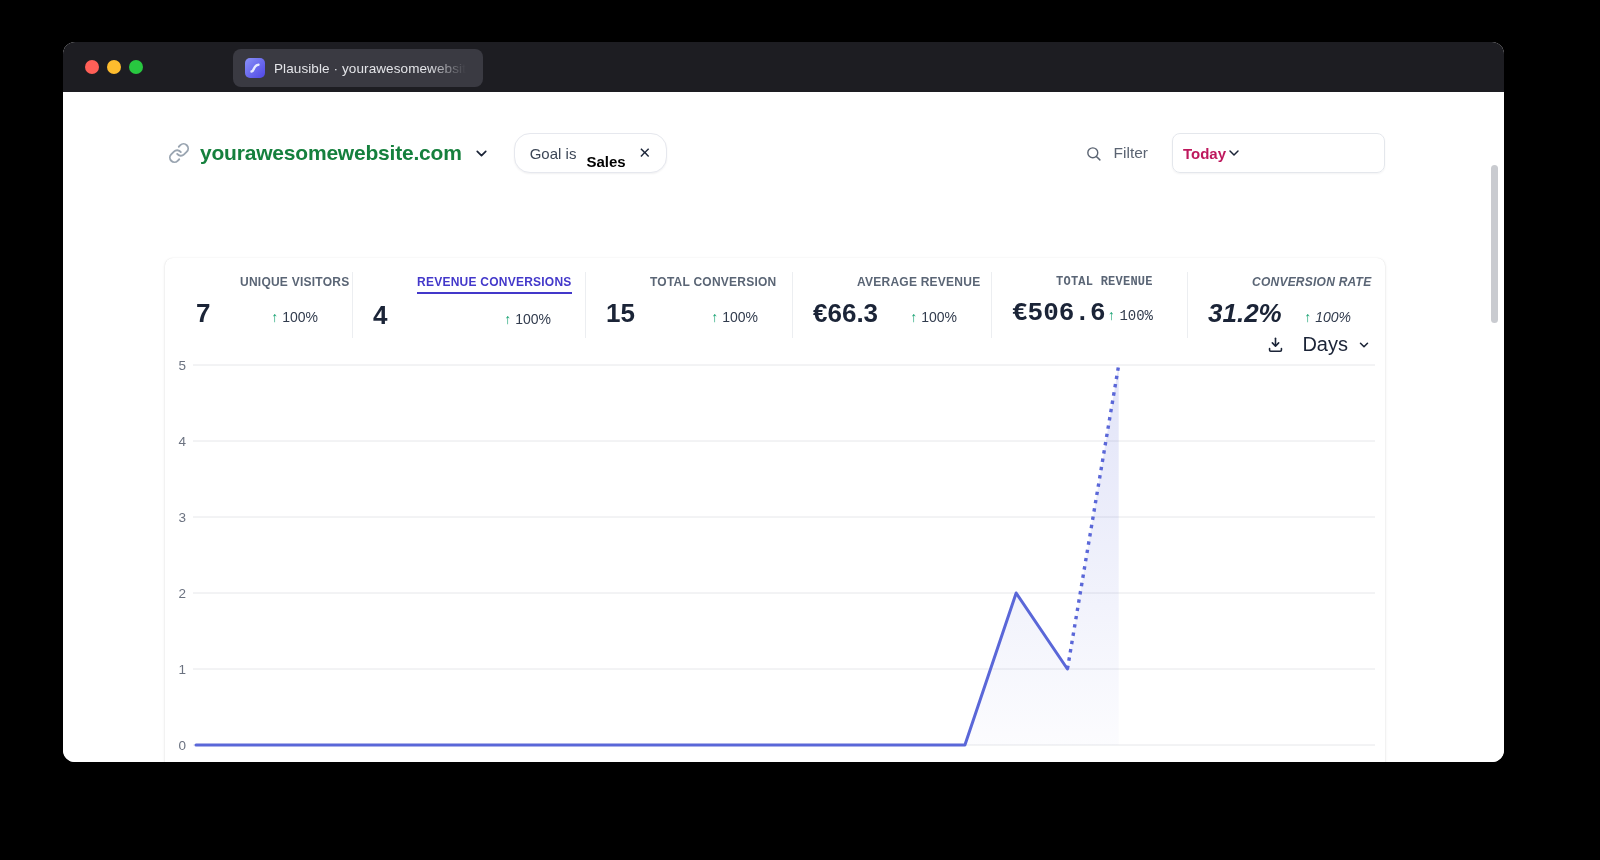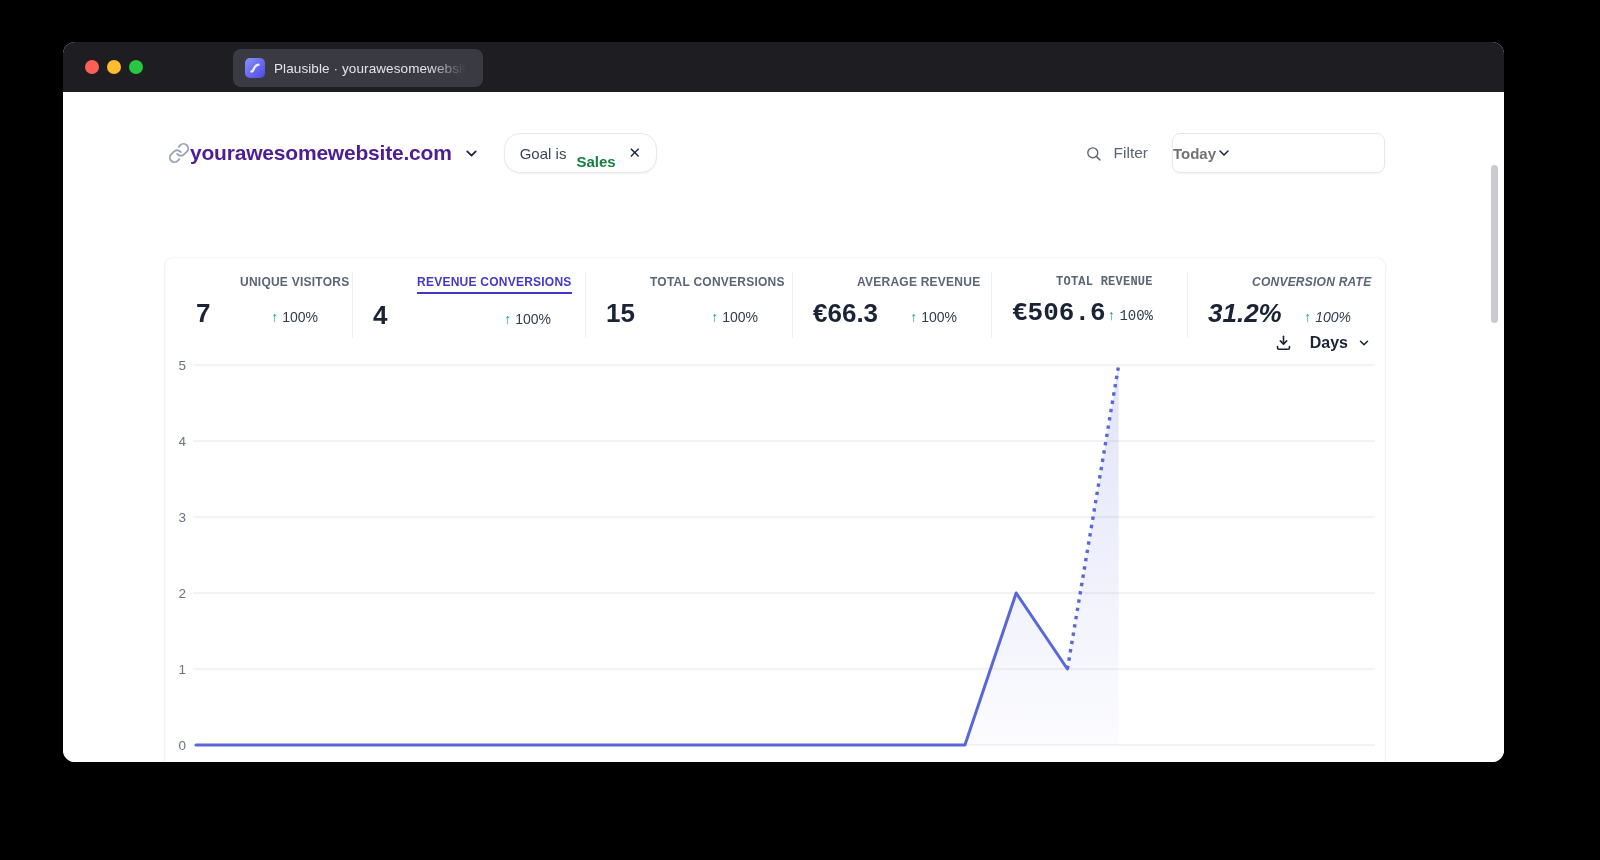--- a/index.html
+++ b/index.html
@@ -35,35 +35,35 @@
     background:linear-gradient(90deg, rgba(58,58,66,0), #3a3a42 80%);
   }
 
   
   .page { position:absolute; top:50px; left:0; right:0; bottom:0; background:#fff; }
 
   .header {
     position:absolute; left:105px; right:119px; top:41px; height:40px;
     display:flex; align-items:center;
   }
-  .site-name { font-size:21px; font-weight:700; color:#4c1d95; letter-spacing:-.2px; }
+  .site-name { font-size:21px; font-weight:700; color:#15803d; letter-spacing:-.2px; margin-left:10px; }
   .hdr-chevron { margin-left:11px; display:flex; }
   .pill {
     margin-left:24px; height:40px; display:flex; align-items:center; gap:10px;
     padding:0 15px; background:#fff; border:1px solid #e6e8ee; border-radius:16px;
     box-shadow:0 1px 2px rgba(16,24,40,.06); font-size:15px; color:#3c4656;
   }
-  .pill b { color:#15803d; font-weight:700;margin-top:16px; }
+  .pill b { color:#000000; font-weight:700;margin-top:16px; }
   .pill .close { color:#1b2437; font-size:15px; margin-left:3px; cursor:pointer; }
   .spacer { flex:1; }
   .filter-btn { display:flex; align-items:center; gap:12px; color:#5b6472; font-size:15.5px; margin-right:24px; cursor:pointer; }
   .date-btn {
     width:213px; height:40px; display:flex; align-items:center; 
-    padding:0 0; border:1px solid #e4e7ec; border-radius:8px;
-    box-shadow:0 1px 2px rgba(16,24,40,.05); font-size:15px; font-weight:600; color:#737373; cursor:pointer;
+    padding:0 10px; border:1px solid #e4e7ec; border-radius:8px;
+    box-shadow:0 1px 2px rgba(16,24,40,.05); font-size:15px; font-weight:600; color:#be185d; cursor:pointer;
   }
 
   
   .card {
     position:absolute; left:102px; top:166px; width:1220px; height:540px;
     background:#fff; border-radius:8px;
     box-shadow:0 1px 3px rgba(0,0,0,.13), 0 0 1px rgba(0,0,0,.10);
   }
   .stats { position:relative; z-index:2; display:flex; padding-top:14px; }
   .stat { padding-left:20px; padding-bottom:10px; border-right:1px solid #eceef1; }
@@ -77,21 +77,21 @@
     letter-spacing:.02em; padding-bottom:3px; line-height:1.2; white-space:nowrap; cursor:pointer;margin-left:44px;
   }
   .stat.selected .stat-label { color:#4338ca; border-bottom:2px solid #4338ca; }
   .stat-row { display:flex; align-items:baseline; margin-top:8px; padding-right:34px; }
   .stat-value { font-size:26px; font-weight:700; color:#1b2437; line-height:1; white-space:nowrap; }
   .stat-change { margin-left:auto; display:flex; gap:4px; align-items:baseline; font-size:14px; color:#313b4d; white-space:nowrap; }
   .stat-change .arr { color:#13a170; font-weight:400; }
 
   .interval {
     position:absolute; top:75px; right:14px; z-index:2; display:flex; align-items:center;
-    gap:9px; color:#1b2437; font-size:16px; font-weight:700; cursor:pointer;
+    gap:9px; color:#1b2437; font-size:20px; font-weight:400; cursor:pointer;
   }
   .interval .dl { margin-right:8px; display:flex; cursor:pointer; }
 
   .chart-svg { position:absolute; left:0; top:0; width:1220px; height:540px; z-index:1; }
   .chart-svg text { font-family:"Liberation Sans","DejaVu Sans",sans-serif; }
 
   .scroll-thumb {
     position:absolute; right:6px; top:73px; width:7px; height:158px;
     border-radius:4px; background:#c9cbd0;
   }
@@ -212,21 +212,21 @@
           <span class="stat-label">REVENUE CONVERSIONS</span>
           <div class="stat-row">
             <span class="stat-value">4</span>
             <span class="stat-change">
                 <span class="arr">↑</span>
                 <span>100%</span>
               </span>
           </div>
         </div>
         <div class="stat">
-          <span class="stat-label">TOTAL CONVERSIONS</span>
+          <span class="stat-label">TOTAL CONVERSION</span>
           <div class="stat-row">
             <span class="stat-value">15</span>
             <span class="stat-change">
                 <span class="arr">↑</span>
                 <span>100%</span>
               </span>
           </div>
         </div>
         <div class="stat">
           <span class="stat-label">AVERAGE REVENUE</span>

